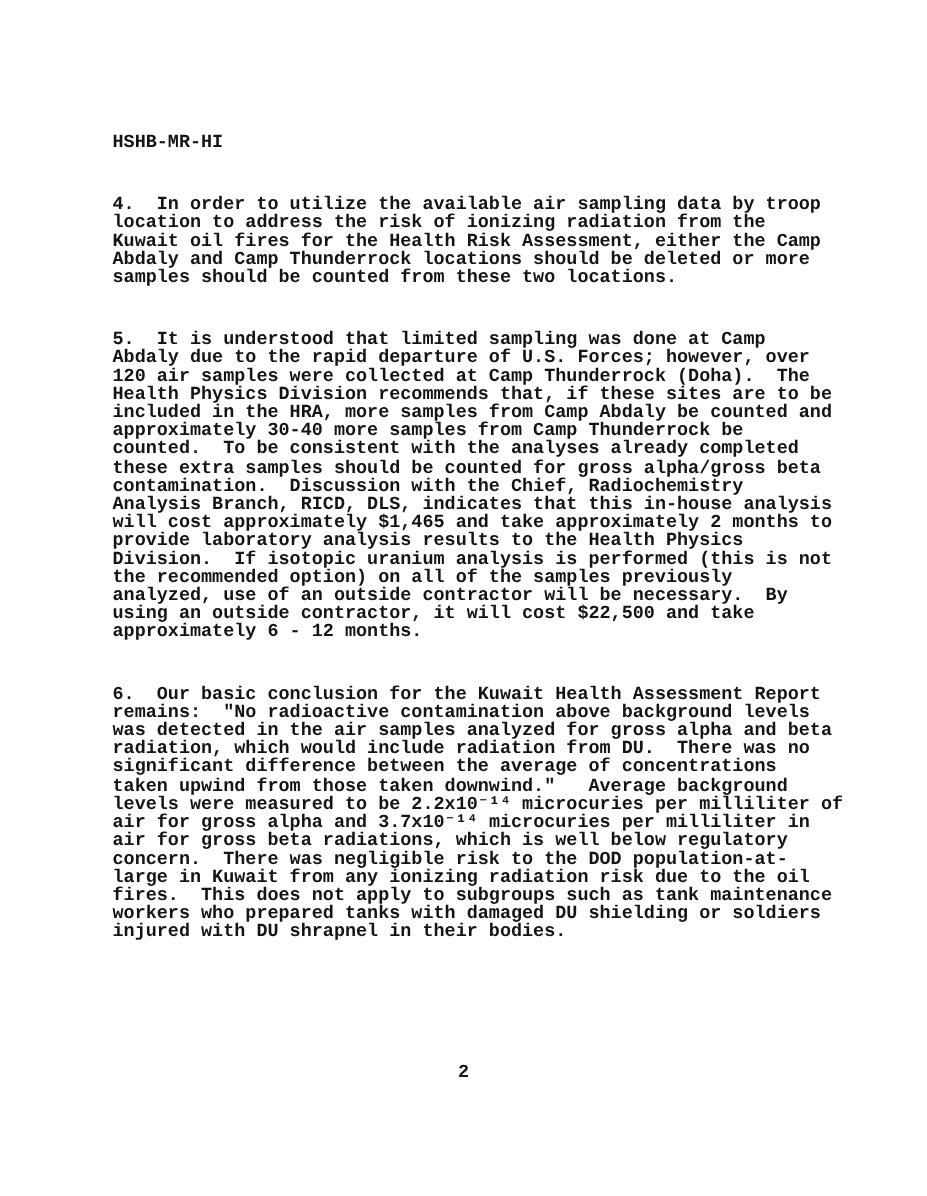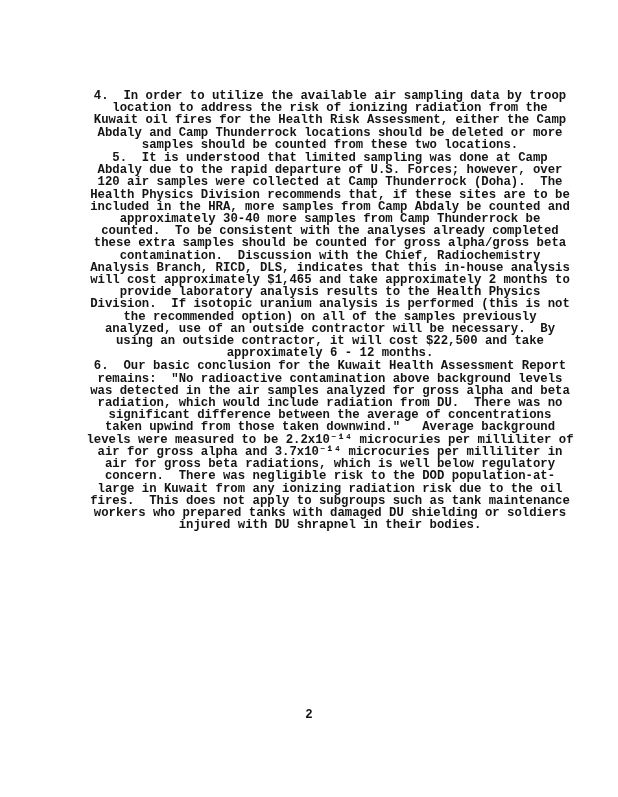--- a/index.html
+++ b/index.html
@@ -23,38 +23,38 @@
     top: 89px;
     width: 510px;
   }
   .tline, .tblock {
     white-space: pre;
     font-size: 12.3px;
     line-height: 12.2px;
     letter-spacing: 0px;
   }
   .para {
-    margin-top: 1px;
-    text-align: center;
+    margin-top: 29px;
   }
   .footer {
     position: absolute;
     top: 709px;
     left: 0;
     width: 618px;
     text-align: center;
     font-size: 12.3px;
     line-height: 12.2px;
   }
 </style>
 </head>
 <body>
 
 <div class="page">
   <div class="content">
+    <div class="tline">HSHB-MR-HI</div>
     <div class="tblock para">4.  In order to utilize the available air sampling data by troop
 location to address the risk of ionizing radiation from the
 Kuwait oil fires for the Health Risk Assessment, either the Camp
 Abdaly and Camp Thunderrock locations should be deleted or more
 samples should be counted from these two locations.</div>
     <div class="tblock para">5.  It is understood that limited sampling was done at Camp
 Abdaly due to the rapid departure of U.S. Forces; however, over
 120 air samples were collected at Camp Thunderrock (Doha).  The
 Health Physics Division recommends that, if these sites are to be
 included in the HRA, more samples from Camp Abdaly be counted and

